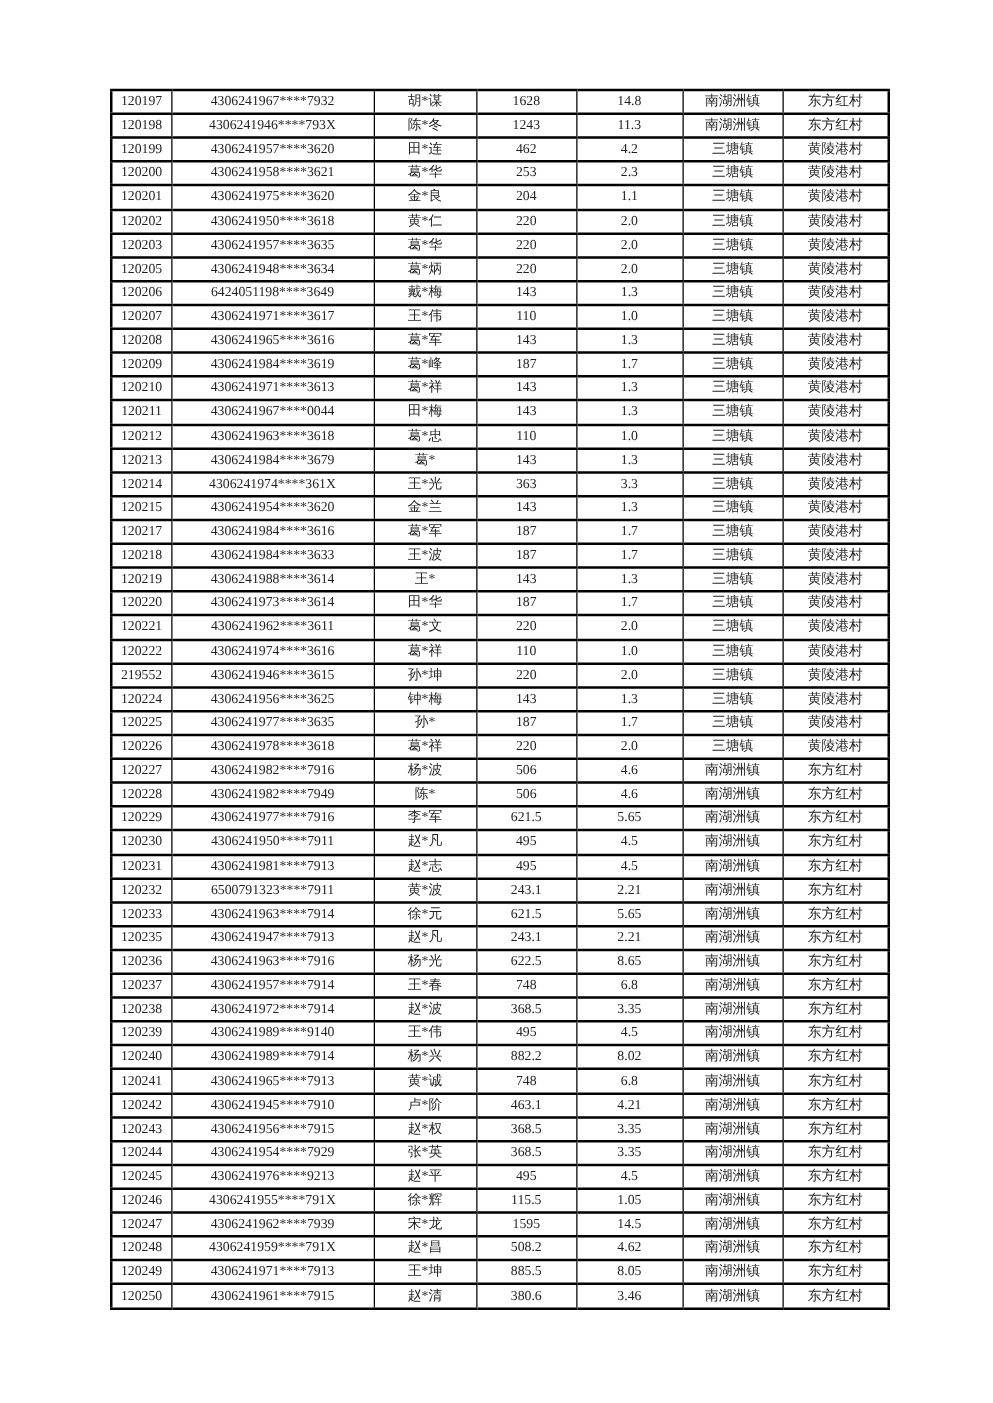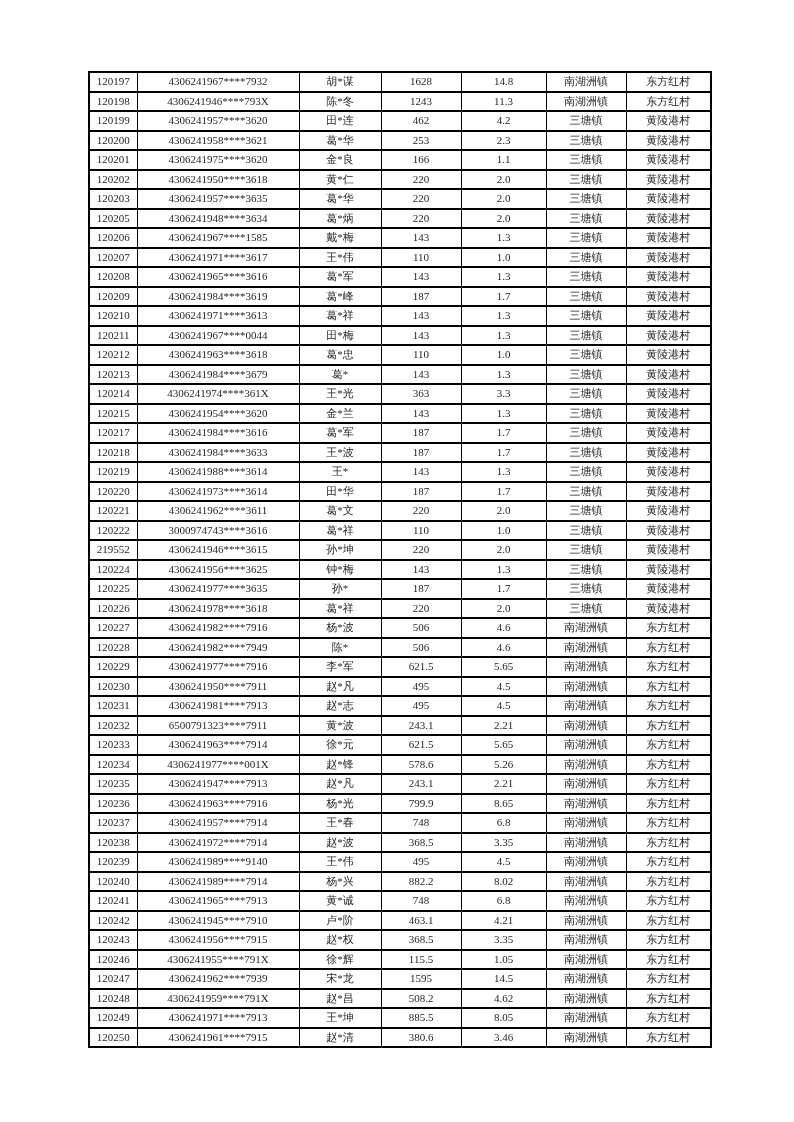--- a/index.html
+++ b/index.html
@@ -88,21 +88,21 @@
           <td>葛*华</td>
           <td>253</td>
           <td>2.3</td>
           <td>三塘镇</td>
           <td>黄陵港村</td>
         </tr>
         <tr>
           <td>120201</td>
           <td>4306241975****3620</td>
           <td>金*良</td>
-          <td>166</td>
+          <td>204</td>
           <td>1.1</td>
           <td>三塘镇</td>
           <td>黄陵港村</td>
         </tr>
         <tr>
           <td>120202</td>
           <td>4306241950****3618</td>
           <td>黄*仁</td>
           <td>220</td>
           <td>2.0</td>
@@ -122,21 +122,21 @@
           <td>120205</td>
           <td>4306241948****3634</td>
           <td>葛*炳</td>
           <td>220</td>
           <td>2.0</td>
           <td>三塘镇</td>
           <td>黄陵港村</td>
         </tr>
         <tr>
           <td>120206</td>
-          <td>4306241967****1585</td>
+          <td>6424051198****3649</td>
           <td>戴*梅</td>
           <td>143</td>
           <td>1.3</td>
           <td>三塘镇</td>
           <td>黄陵港村</td>
         </tr>
         <tr>
           <td>120207</td>
           <td>4306241971****3617</td>
           <td>王*伟</td>
@@ -257,21 +257,21 @@
           <td>120221</td>
           <td>4306241962****3611</td>
           <td>葛*文</td>
           <td>220</td>
           <td>2.0</td>
           <td>三塘镇</td>
           <td>黄陵港村</td>
         </tr>
         <tr>
           <td>120222</td>
-          <td>3000974743****3616</td>
+          <td>4306241974****3616</td>
           <td>葛*祥</td>
           <td>110</td>
           <td>1.0</td>
           <td>三塘镇</td>
           <td>黄陵港村</td>
         </tr>
         <tr>
           <td>219552</td>
           <td>4306241946****3615</td>
           <td>孙*坤</td>
@@ -364,42 +364,33 @@
         <tr>
           <td>120233</td>
           <td>4306241963****7914</td>
           <td>徐*元</td>
           <td>621.5</td>
           <td>5.65</td>
           <td>南湖洲镇</td>
           <td>东方红村</td>
         </tr>
         <tr>
-          <td>120234</td>
-          <td>4306241977****001X</td>
-          <td>赵*锋</td>
-          <td>578.6</td>
-          <td>5.26</td>
-          <td>南湖洲镇</td>
-          <td>东方红村</td>
-        </tr>
-        <tr>
           <td>120235</td>
           <td>4306241947****7913</td>
           <td>赵*凡</td>
           <td>243.1</td>
           <td>2.21</td>
           <td>南湖洲镇</td>
           <td>东方红村</td>
         </tr>
         <tr>
           <td>120236</td>
           <td>4306241963****7916</td>
           <td>杨*光</td>
-          <td>799.9</td>
+          <td>622.5</td>
           <td>8.65</td>
           <td>南湖洲镇</td>
           <td>东方红村</td>
         </tr>
         <tr>
           <td>120237</td>
           <td>4306241957****7914</td>
           <td>王*春</td>
           <td>748</td>
           <td>6.8</td>
@@ -454,20 +445,38 @@
         <tr>
           <td>120243</td>
           <td>4306241956****7915</td>
           <td>赵*权</td>
           <td>368.5</td>
           <td>3.35</td>
           <td>南湖洲镇</td>
           <td>东方红村</td>
         </tr>
         <tr>
+          <td>120244</td>
+          <td>4306241954****7929</td>
+          <td>张*英</td>
+          <td>368.5</td>
+          <td>3.35</td>
+          <td>南湖洲镇</td>
+          <td>东方红村</td>
+        </tr>
+        <tr>
+          <td>120245</td>
+          <td>4306241976****9213</td>
+          <td>赵*平</td>
+          <td>495</td>
+          <td>4.5</td>
+          <td>南湖洲镇</td>
+          <td>东方红村</td>
+        </tr>
+        <tr>
           <td>120246</td>
           <td>4306241955****791X</td>
           <td>徐*辉</td>
           <td>115.5</td>
           <td>1.05</td>
           <td>南湖洲镇</td>
           <td>东方红村</td>
         </tr>
         <tr>
           <td>120247</td>

